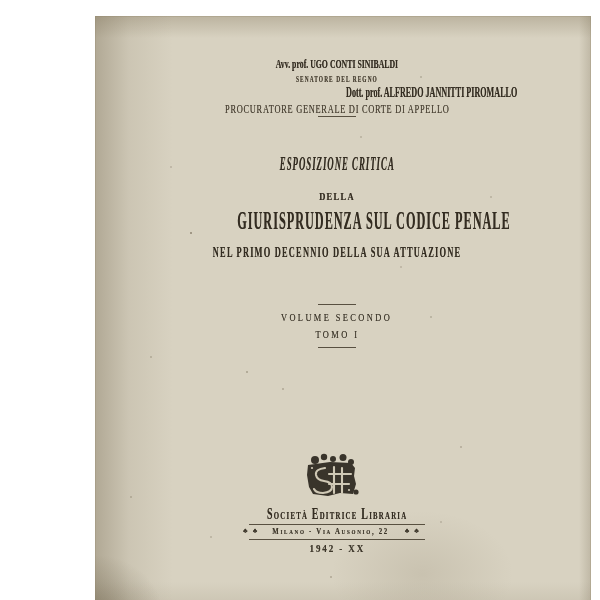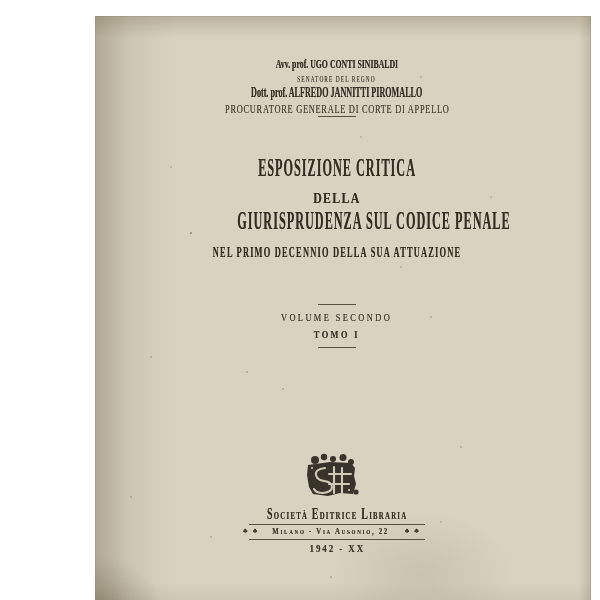--- a/index.html
+++ b/index.html
@@ -25,40 +25,40 @@
     box-shadow: inset 0 0 0 1px rgba(140,128,100,.25);
   }
 
   .line{position:absolute;left:0;right:12px;text-align:center;color:#332c21;white-space:nowrap;}
   .cond{display:inline-block;white-space:nowrap;transform:scaleX(var(--sx,1));}
   .bold{font-weight:bold;}
   .tiny{color:#4a4234;}
   .ink-soft{text-shadow:0 0 .5px rgba(51,44,33,.55);}
 
   .l-a1{top:40px;font-size:13px;}
-  .l-a1t{top:59px;font-size:7.5px;letter-spacing:1.5px;}
-  .l-a2{top:69px;font-size:14px;}
+  .l-a1t{top:59px;font-size:7.5px;letter-spacing:1.5px;font-weight:bold;}
+  .l-a2{top:69px;font-size:14px;text-align:right;}
   .l-a2t{top:86px;font-size:12px;letter-spacing:1px;}
 
   .rule{position:absolute;left:50%;border-top:1.4px solid rgba(66,58,42,.85);height:0;}
   .rule-short{width:38px;margin-left:-25px;}
   .l-r1{top:100px;}
   .l-vr1{top:288px;}
   .l-vr2{top:331px;}
   .rule-pub{width:176px;margin-left:-94px;}
   .l-pr1{top:508px;}
   .l-pr2{top:523px;}
 
-  .l-t1{top:138px;font-size:25px;letter-spacing:2px;}
-  .l-della{top:175px;font-size:14px;letter-spacing:1.5px;}
+  .l-t1{top:138px;font-size:18px;letter-spacing:2px;font-style:italic;}
+  .l-della{top:175px;font-size:10px;letter-spacing:1.5px;}
   .l-t3{top:191px;font-size:25px;letter-spacing:2px;}
   .l-sub{top:229px;font-size:14px;letter-spacing:2px;}
 
   .l-v1{top:296px;font-size:10.5px;letter-spacing:3px;color:#3d372b;}
-  .l-v2{top:313px;font-size:10.5px;letter-spacing:3px;color:#3d372b;font-weight:bold;}
+  .l-v2{top:313px;font-size:10.5px;letter-spacing:3px;color:#3d372b;}
 
   .l-emblem{top:437px;}
   .l-emblem svg{display:inline-block;transform:translateX(-6px);}
 
   .l-pname{top:489px;font-size:16px;letter-spacing:2px;font-variant:small-caps;}
   .l-paddr{top:511px;}
   .addr-row{display:flex;justify-content:space-between;width:176px;margin:0 auto;align-items:center;transform:translateX(-6px);}
   .orn{font-size:7px;color:#3d372b;line-height:1;}
   .addr-text{font-size:8px;font-weight:bold;letter-spacing:2px;font-variant:small-caps;color:#3d372b;transform:scaleX(.85);display:inline-block;}
   .l-pyear{top:528px;font-size:9.5px;letter-spacing:2px;color:#3d372b;}

